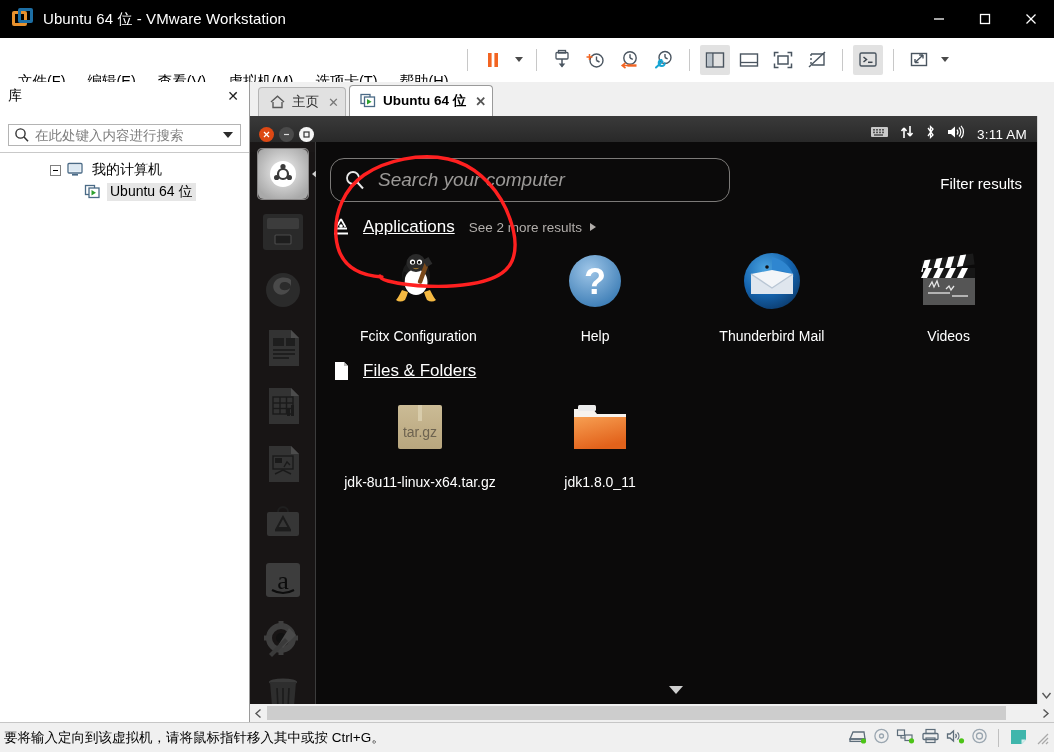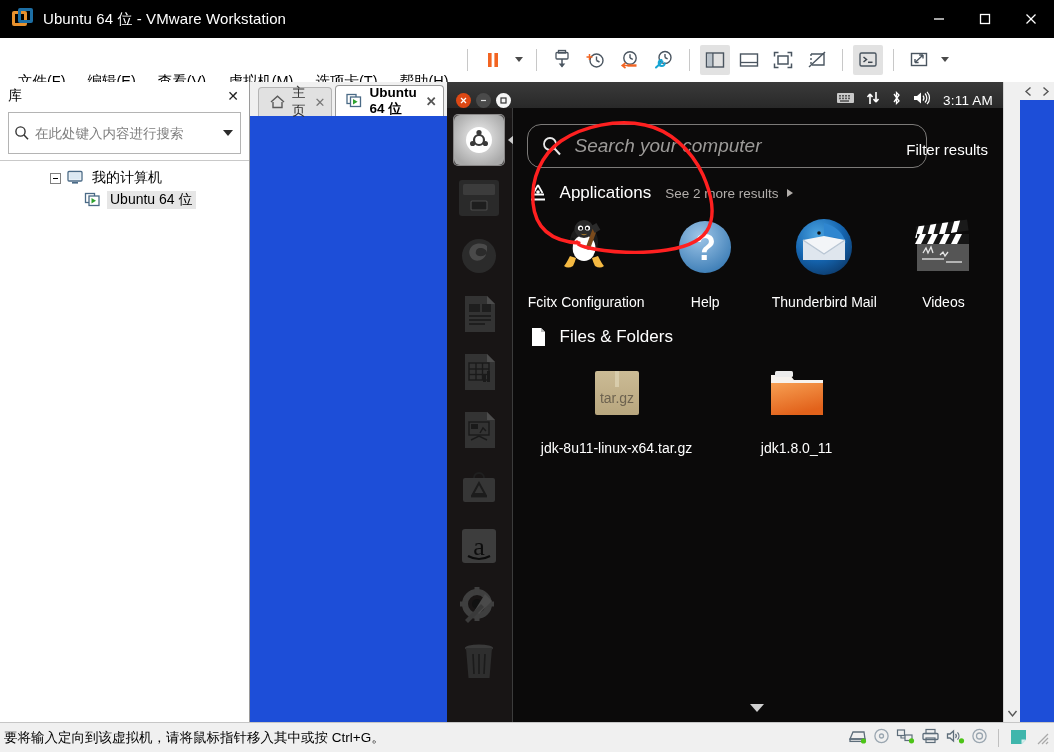--- a/index.html
+++ b/index.html
@@ -63,21 +63,21 @@
   .library {
     width: 250px; flex: 0 0 250px; background: #fff;
     display: flex; flex-direction: column; border-right: 1px solid #9a9a9a;
   }
   .lib-head {
     height: 28px; display: flex; align-items: center; padding: 0 6px 0 8px;
     font-size: 14px; color: #000;
   }
   .lib-head .x { margin-left: auto; font-size: 14px; color: #222; padding: 0 4px; }
   .lib-search {
-    margin: 2px 8px 6px 8px; height: 42px; border: 1px solid #b4b4b4;
+    margin: 14px 8px 6px 8px; height: 22px; border: 1px solid #b4b4b4;
     display: flex; align-items: center; padding: 0 4px; background: #fff;
   }
   .lib-search .mag { width: 18px; height: 18px; flex: 0 0 18px; }
   .lib-search input {
     flex: 1 1 auto; border: 0; outline: none; font-size: 13.5px; color: #222;
     font-family: "Liberation Sans", sans-serif; padding-left: 4px; background: transparent;
   }
   .lib-search input::placeholder { color: #7d7d7d; }
   .lib-search .dd {
     width: 16px; height: 24px; display: flex; align-items: center; justify-content: center;
@@ -95,21 +95,21 @@
   .tree-row .exp:before {
     content: ""; position: absolute; left: 2px; top: 4px; width: 5px; height: 1px; background: #000;
   }
   .tree-row .tico { width: 18px; height: 16px; margin-right: 5px; flex: 0 0 18px; }
   .tree-row.child { padding-left: 44px; }
   .tree-row.child2 { padding-left: 26px; }
   .tree-row .lbl { padding: 0 3px; }
   .tree-row .lbl.sel { background: #e6e6e6; }
 
   
-  .vmarea { flex: 1 1 auto; display: flex; flex-direction: row; min-width: 0; background: #1d4ed8; }
+  .vmarea { flex: 1 1 auto; display: flex; flex-direction: column; min-width: 0; background: #1d4ed8; }
   .tabbar { height: 34px; flex: 0 0 34px; background: #f0f0f0; display: flex; align-items: flex-end; padding-left: 8px; }
   .tab {
     height: 29px; display: flex; align-items: center; padding: 0 6px 0 10px;
     border: 1px solid #b5b5b5; border-bottom: none;
     border-radius: 4px 4px 0 0; margin-right: 3px; font-size: 13.5px;
     background: #e1e1e1; color: #333;
   }
   .tab.active { background: #fff; color: #000; font-weight: bold; height: 31px; border-color: #9a9a9a; }
   .tab .ticon { width: 17px; height: 16px; margin-right: 6px; flex: 0 0 17px; }
   .tab .tx { margin-left: 9px; color: #777; font-size: 13px; }
@@ -166,21 +166,21 @@
   }
   .dash-search .mag { width: 22px; height: 22px; flex: 0 0 22px; }
   .dash-search .ph {
     font-size: 19px; font-style: italic; color: #9c9a98; padding-left: 12px;
   }
   .filter-results {
     position: absolute; right: 15px; top: 33px; color: #fff; font-size: 15px;
   }
   .sec-head { display: flex; align-items: center; padding: 0 0 0 14px; margin-top: 13px; height: 24px; }
   .sec-head .sico { width: 22px; height: 22px; margin-right: 11px; flex: 0 0 22px; }
-  .sec-head .stitle { color: #fff; font-size: 17px; }
+  .sec-head .stitle { color: #fff; font-size: 17px; text-decoration: underline; }
   .sec-head .smore { color: #b2aeab; font-size: 13.5px; margin-left: 14px; }
   .sec-head .schev { margin-left: 8px; border-left: 6px solid #b2aeab; border-top: 4.5px solid transparent; border-bottom: 4.5px solid transparent; }
 
   .grid { display: flex; padding-left: 14px; margin-top: 6px; }
   .cell { width: 180px; display: flex; flex-direction: column; align-items: center; }
   .cell .ic { height: 72px; display: flex; align-items: center; justify-content: center; }
   .cell .nm { color: #fff; font-size: 14px; text-align: center; margin-top: 10px; line-height: 1.35; max-width: 160px; }
   .grid.files { margin-top: 10px; }
   .grid.files .cell .ic { height: 70px; }
 

